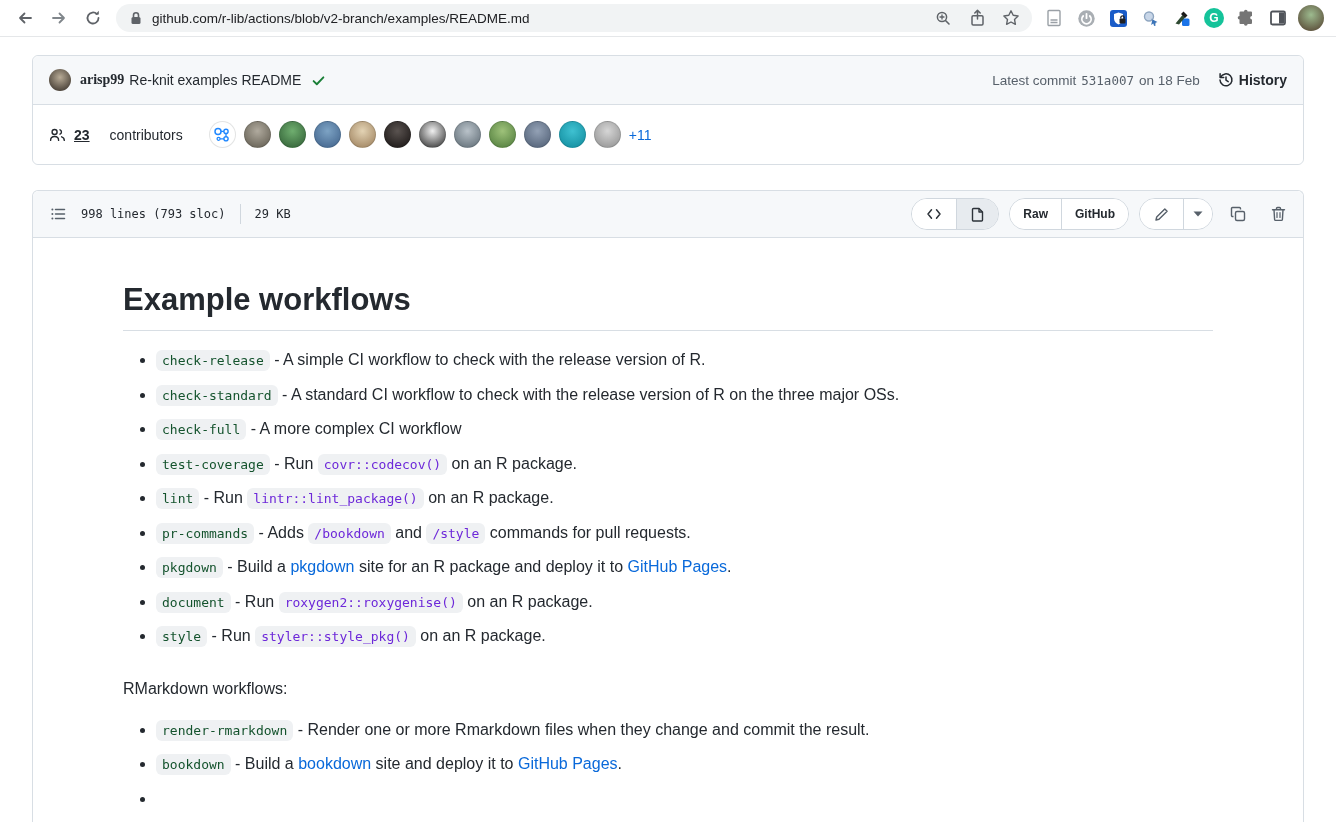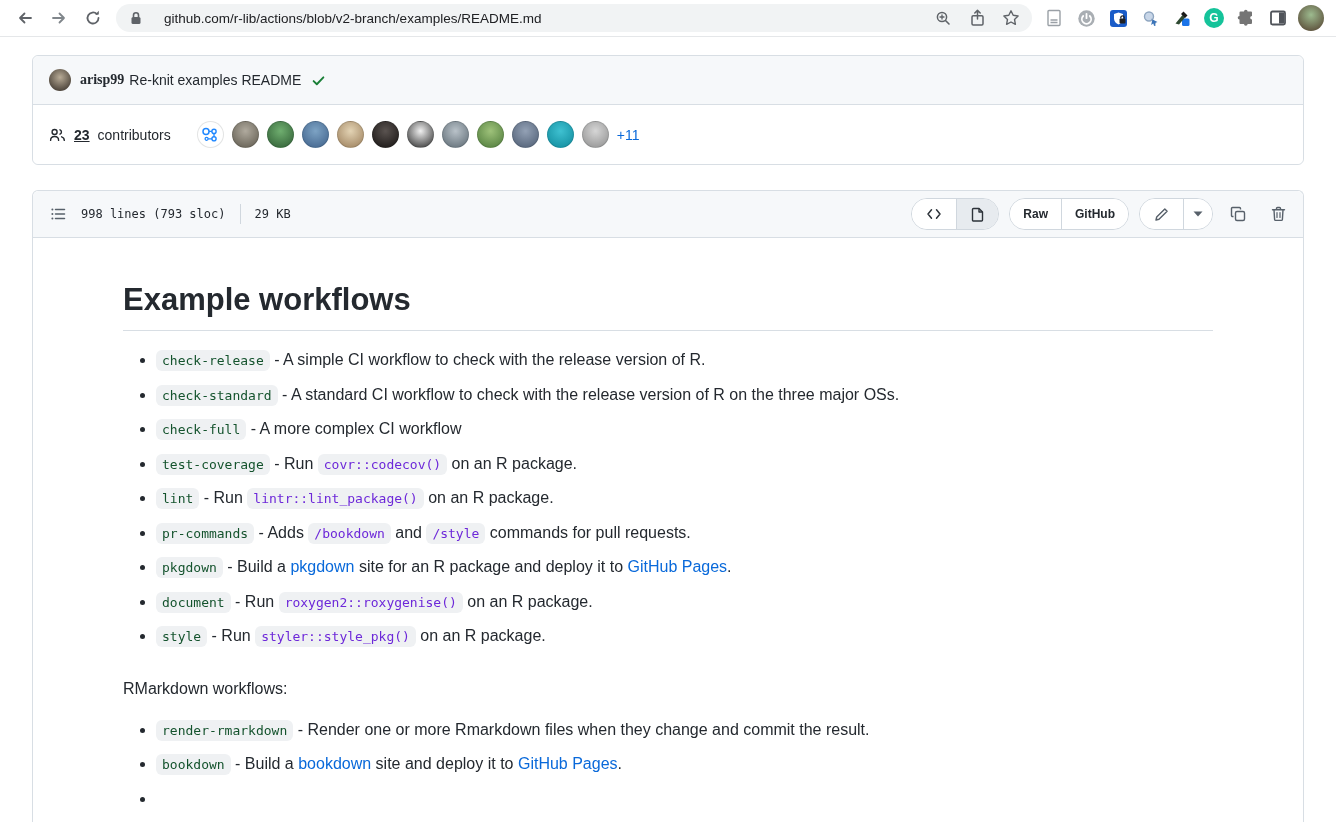--- a/index.html
+++ b/index.html
@@ -34,21 +34,21 @@
     border-radius: 14px;
     display: flex;
     align-items: center;
     padding: 0 4px 0 14px;
     min-width: 0;
   }
   .url-text {
     flex: 1;
     font-size: 13.5px;
     color: #202124;
-    margin-left: 22px;
+    margin-left: 10px;
     white-space: nowrap;
     overflow: hidden;
   }
   .pill-icon {
     width: 34px; height: 26px;
     display: flex; align-items: center; justify-content: center;
     flex: 0 0 auto;
   }
   .ext-area { display: flex; align-items: center; flex: 0 0 auto; margin-left: 6px; }
   .ext-icon {
@@ -93,21 +93,21 @@
   .commit-sha { font-family: "DejaVu Sans Mono", monospace; font-size: 12.5px; margin: 0 5px; cursor: pointer; }
   .history-link { display: flex; align-items: center; margin-left: 18px; color: #24292f; font-weight: 700; font-size: 14px; cursor: pointer; }
   .history-link svg { margin-right: 5px; }
 
   .contrib-row {
     display: flex; align-items: center;
     height: 59px; padding: 0 16px;
     background: #fff; border-radius: 0 0 6px 6px;
     font-size: 14px;
   }
-  .contrib-count { font-weight: 700; margin: 0 8px 0 8px; text-decoration: underline; }
+  .contrib-count { font-weight: 700; margin: 0 20px 0 8px; text-decoration: underline; }
   .contrib-label { color: #24292f; }
   .avatar-strip { display: flex; align-items: center; gap: 8px; margin-left: 26px; }
   .contrib-avatar {
     width: 27px; height: 27px; border-radius: 50%;
     border: 1px solid rgba(27,31,36,0.12);
     cursor: pointer; flex: 0 0 auto;
     display: flex; align-items: center; justify-content: center;
     background: #fff;
   }
   .contrib-more { color: #0969da; margin-left: 8px; cursor: pointer; }
@@ -264,20 +264,33 @@
 
   <div class="gh-box">
     <div class="commit-header">
       <span class="commit-avatar"></span>
       <span class="commit-author">arisp99</span>
       <span class="commit-msg">Re-knit examples README</span>
       <span class="commit-check">
         <svg width="15" height="15" viewBox="0 0 16 16">
             <path d="M2.8 8.6 6.2 12 13.2 4.6" fill="none" stroke="#1a7f37" stroke-width="2" stroke-linecap="round" stroke-linejoin="round"></path>
           </svg>
+      </span>
+      <span class="commit-right">
+        <span>Latest commit</span>
+        <span class="commit-sha">531a007</span>
+        <span>on 18 Feb</span>
+        <span class="history-link">
+          <svg width="16" height="16" viewBox="0 0 16 16">
+              <path d="M2.6 5.2A6 6 0 1 1 2 8" fill="none" stroke="#24292f" stroke-width="1.5" stroke-linecap="round"></path>
+              <path d="M2.1 1.8v3.6h3.6" fill="none" stroke="#24292f" stroke-width="1.5" stroke-linecap="round" stroke-linejoin="round"></path>
+              <path d="M8 5v3.2l2.2 1.4" fill="none" stroke="#24292f" stroke-width="1.5" stroke-linecap="round"></path>
+            </svg>
+          <span>History</span>
+        </span>
       </span>
     </div>
     <div class="contrib-row">
       <span>
         <svg width="17" height="16" viewBox="0 0 17 16">
             <circle cx="5.6" cy="5" r="2.5" fill="none" stroke="#24292f" stroke-width="1.4"></circle>
             <path d="M1.6 13.4c0-2.3 1.8-3.9 4-3.9s4 1.6 4 3.9" fill="none" stroke="#24292f" stroke-width="1.4" stroke-linecap="round"></path>
             <path d="M11 2.8a2.4 2.4 0 0 1 0 4.4M12.6 9.8c1.6.5 2.7 1.8 2.7 3.6" fill="none" stroke="#24292f" stroke-width="1.4" stroke-linecap="round"></path>
           </svg>
       </span>

